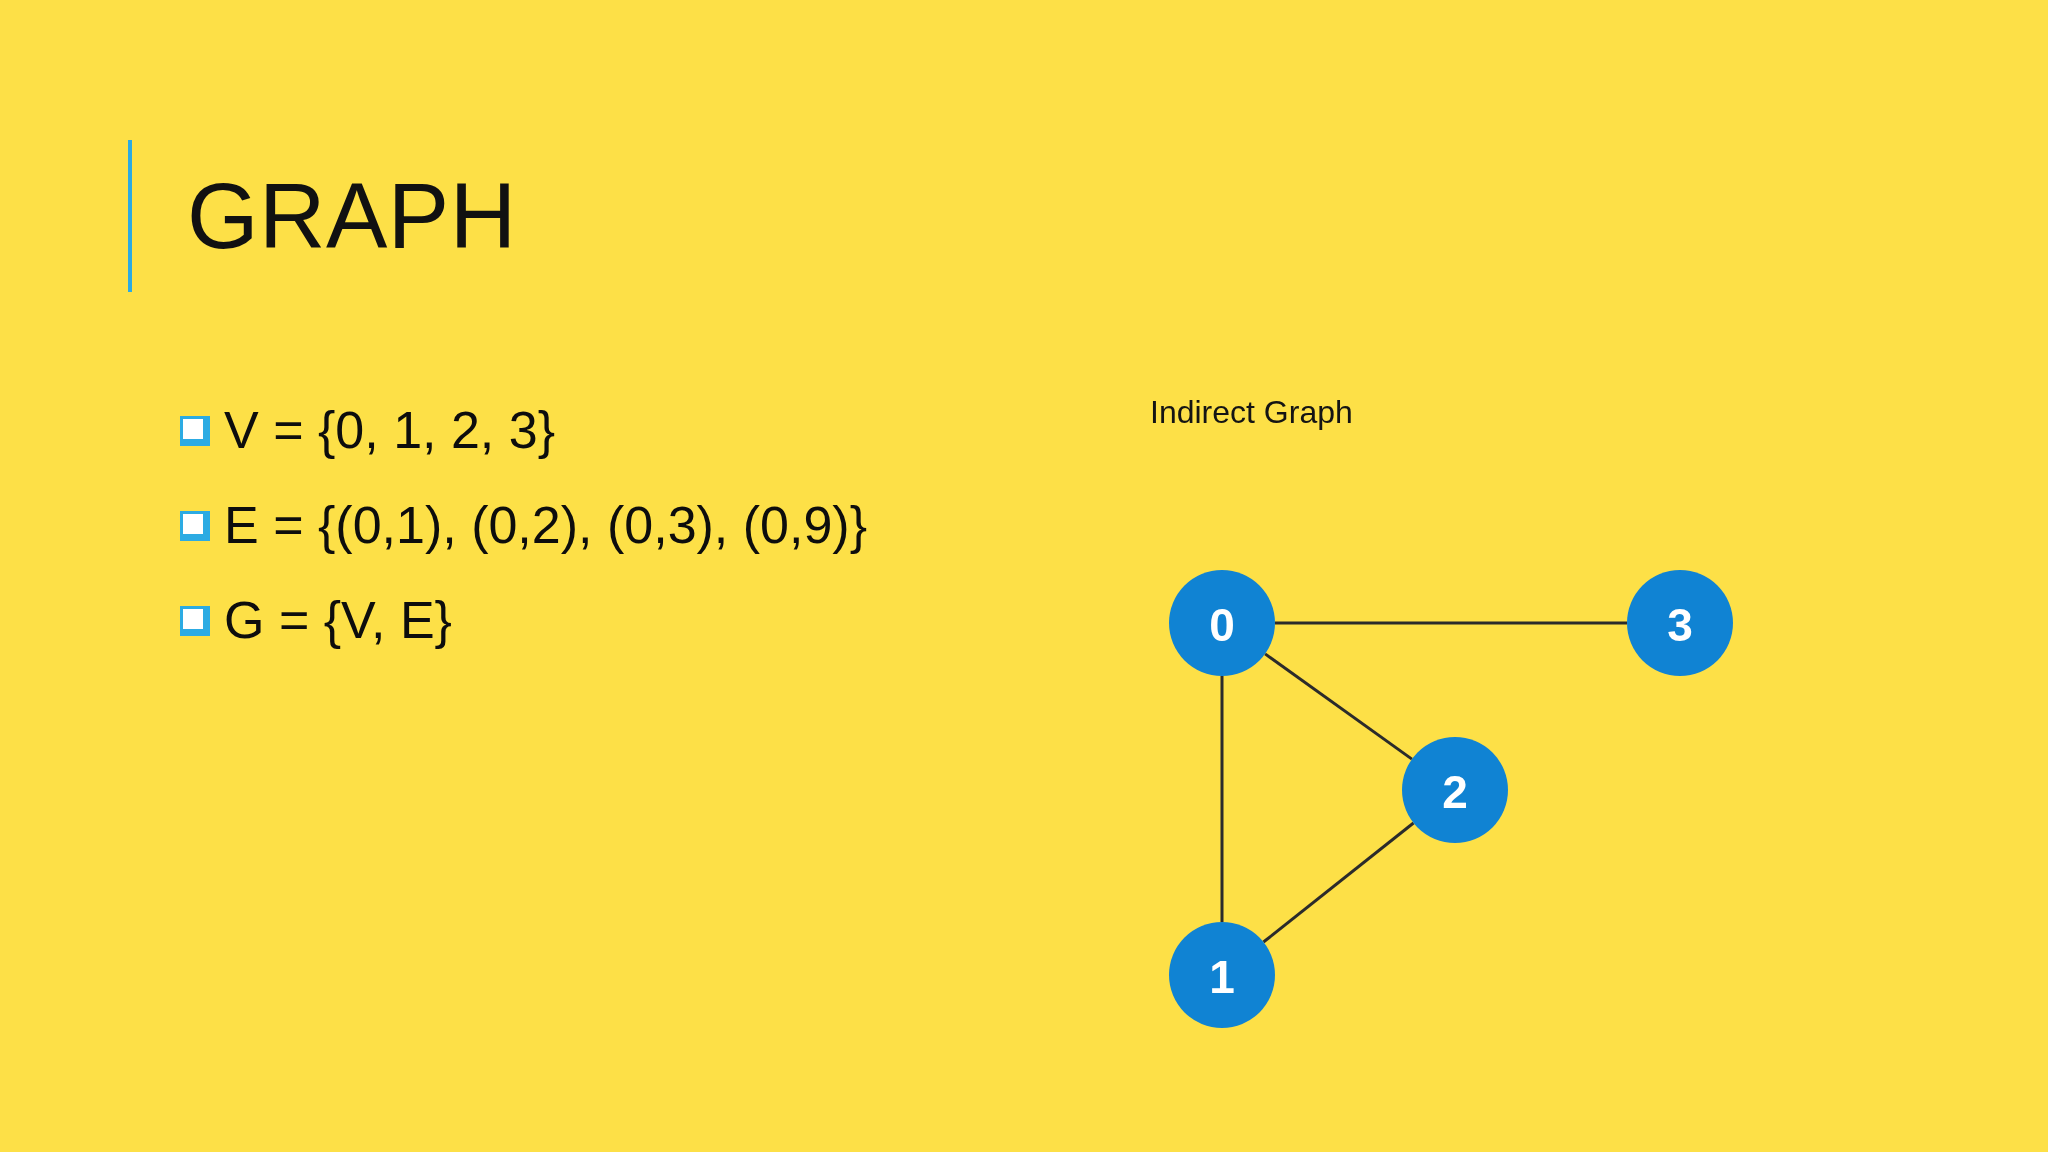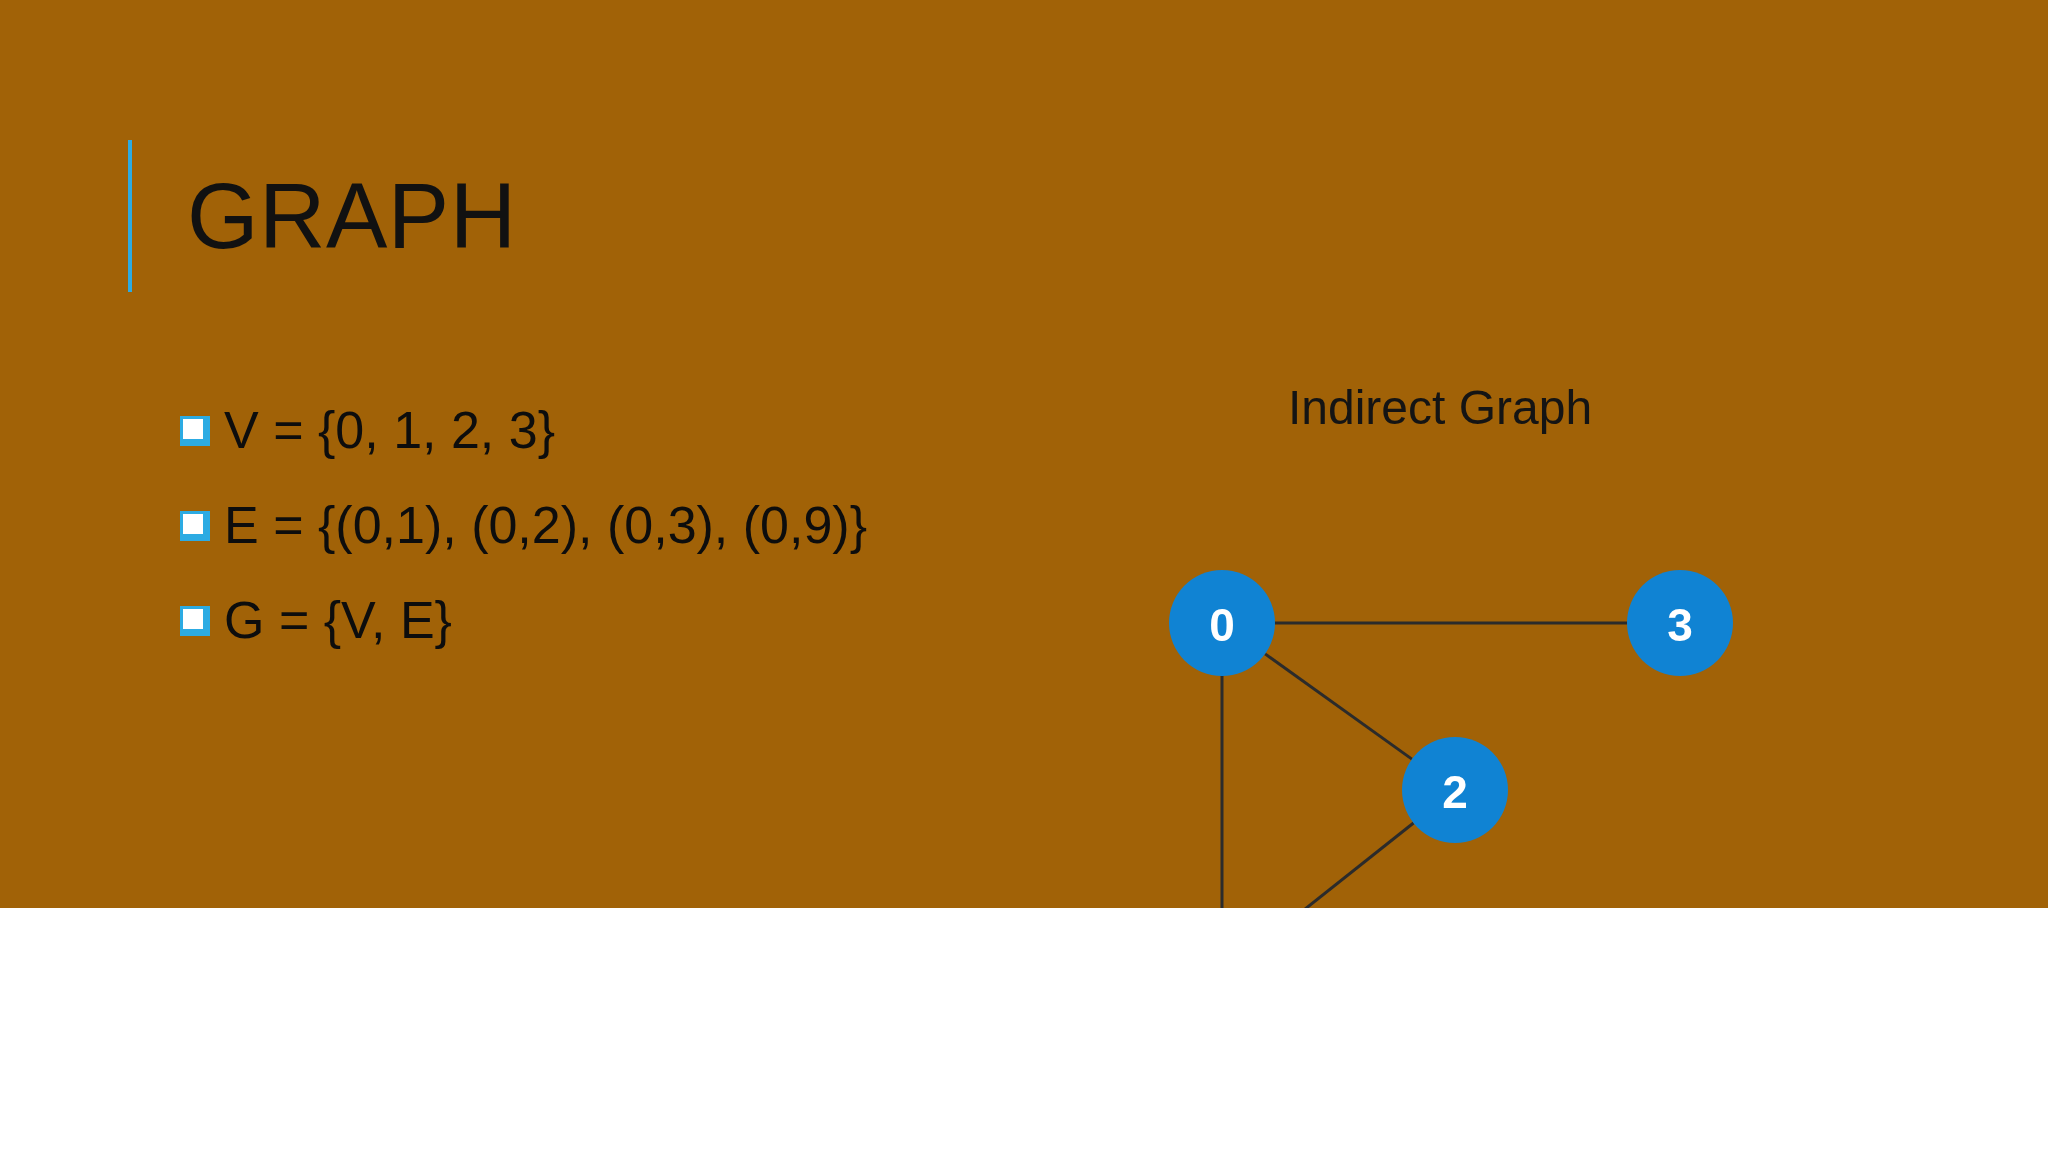--- a/index.html
+++ b/index.html
@@ -7,22 +7,22 @@
     margin: 0;
     padding: 0;
     background: #ffffff;
   }
   body {
     font-family: "Liberation Sans", sans-serif;
   }
   #slide {
     position: relative;
     width: 2048px;
-    height: 908px;
-    background: #a16207;
+    height: 1152px;
+    background: #fde047;
     overflow: hidden;
   }
 
   
   #title-block {
     position: absolute;
     left: 128px;
     top: 140px;
     height: 152px;
     display: flex;
@@ -83,25 +83,24 @@
   #graph-figure {
     position: absolute;
     left: 1150px;
     top: 380px;
     width: 780px;
     height: 700px;
   }
   #graph-caption {
     position: absolute;
     left: 0;
-    top: 0;
+    top: 14px;
     width: 580px;
-    text-align: center;
     font-family: "Liberation Sans", sans-serif;
-    font-size: 48px;
+    font-size: 32px;
     font-weight: 400;
     color: #141414;
     white-space: nowrap;
   }
   #graph-svg {
     position: absolute;
     left: 0;
     top: 60px;
     width: 780px;
     height: 620px;

